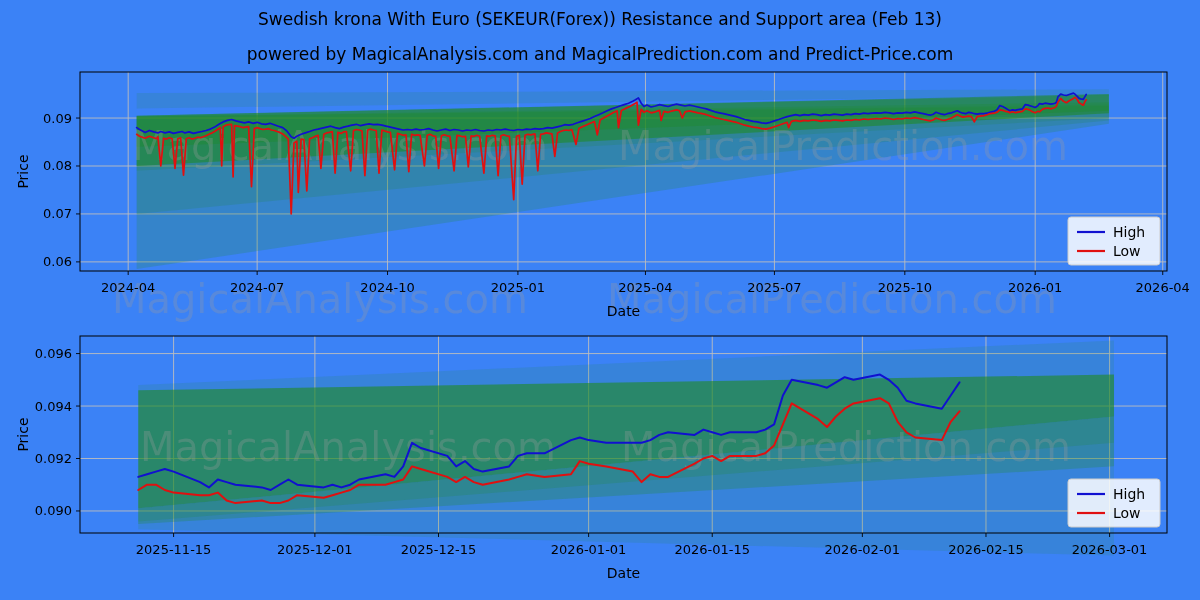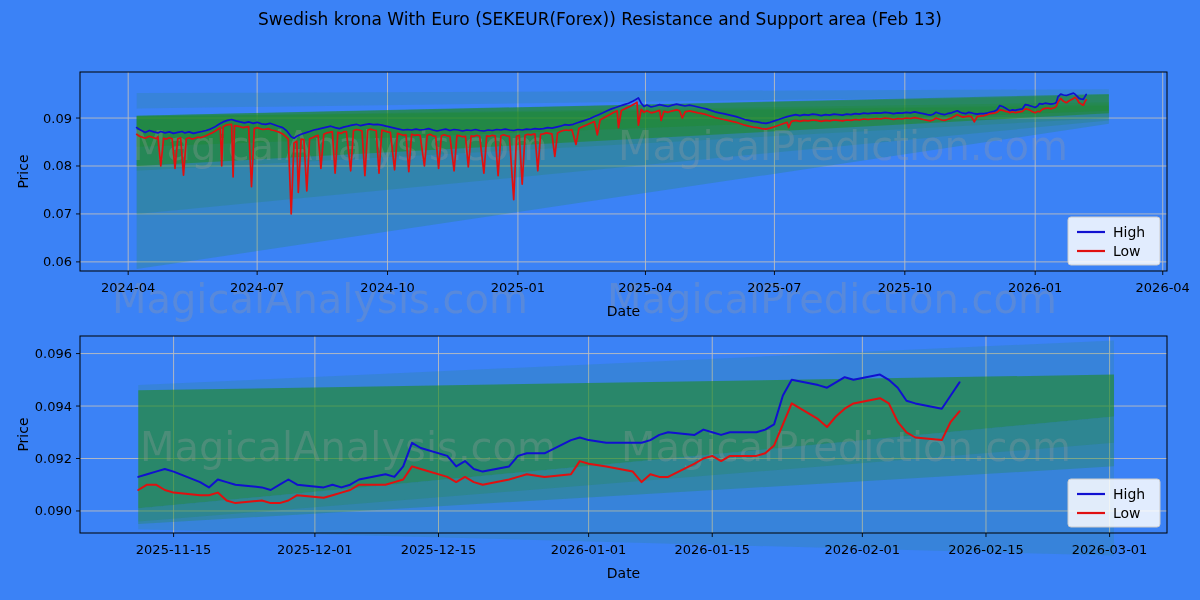--- a/index.html
+++ b/index.html
@@ -10,20 +10,21 @@
   .fig-subtitle{position:absolute;top:44px;left:0;right:0;text-align:center;
        font-size:17px;color:#000;}
   svg{position:absolute;top:0;left:0;}
   text{font-family:"DejaVu Sans","Liberation Sans",sans-serif;}
 </style>
 </head>
 <body>
 
 <div class="fig">
   <div class="fig-title">Swedish krona With Euro (SEKEUR(Forex)) Resistance and Support area (Feb 13)</div>
+  <div class="fig-subtitle">powered by MagicalAnalysis.com and MagicalPrediction.com and Predict-Price.com</div>
   <svg id="plot" width="1200" height="600" viewBox="0 0 1200 600">
       <g>
         <line x1="80" x2="1167" y1="261.88915662650606" y2="261.88915662650606" stroke="#bdbdbd" stroke-width="0.9"></line>
         <line x1="80" x2="1167" y1="213.9373493975903" y2="213.9373493975903" stroke="#bdbdbd" stroke-width="0.9"></line>
         <line x1="80" x2="1167" y1="165.98554216867467" y2="165.98554216867467" stroke="#bdbdbd" stroke-width="0.9"></line>
         <line x1="80" x2="1167" y1="118.03373493975903" y2="118.03373493975903" stroke="#bdbdbd" stroke-width="0.9"></line>
         <line x1="128.1851368970013" x2="128.1851368970013" y1="72" y2="271" stroke="#bdbdbd" stroke-width="0.9"></line>
         <line x1="257.1512385919166" x2="257.1512385919166" y1="72" y2="271" stroke="#bdbdbd" stroke-width="0.9"></line>
         <line x1="387.53455019556714" x2="387.53455019556714" y1="72" y2="271" stroke="#bdbdbd" stroke-width="0.9"></line>
         <line x1="517.9178617992177" x2="517.9178617992177" y1="72" y2="271" stroke="#bdbdbd" stroke-width="0.9"></line>

